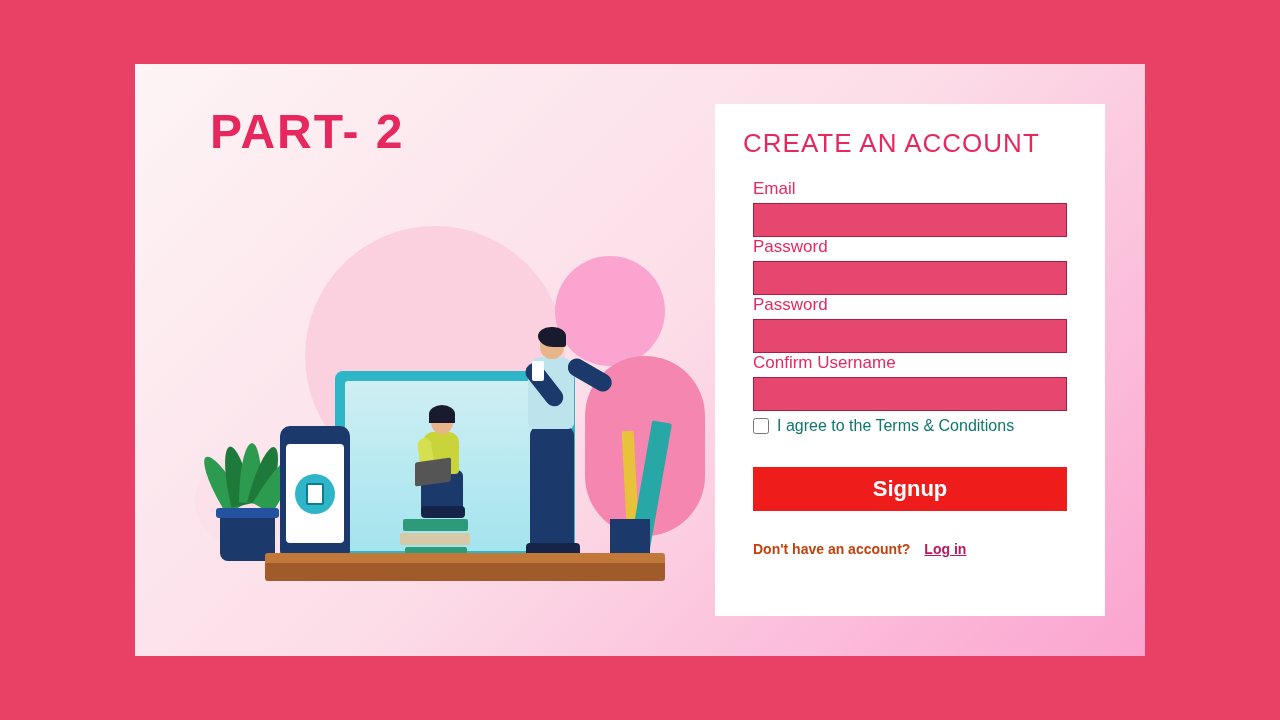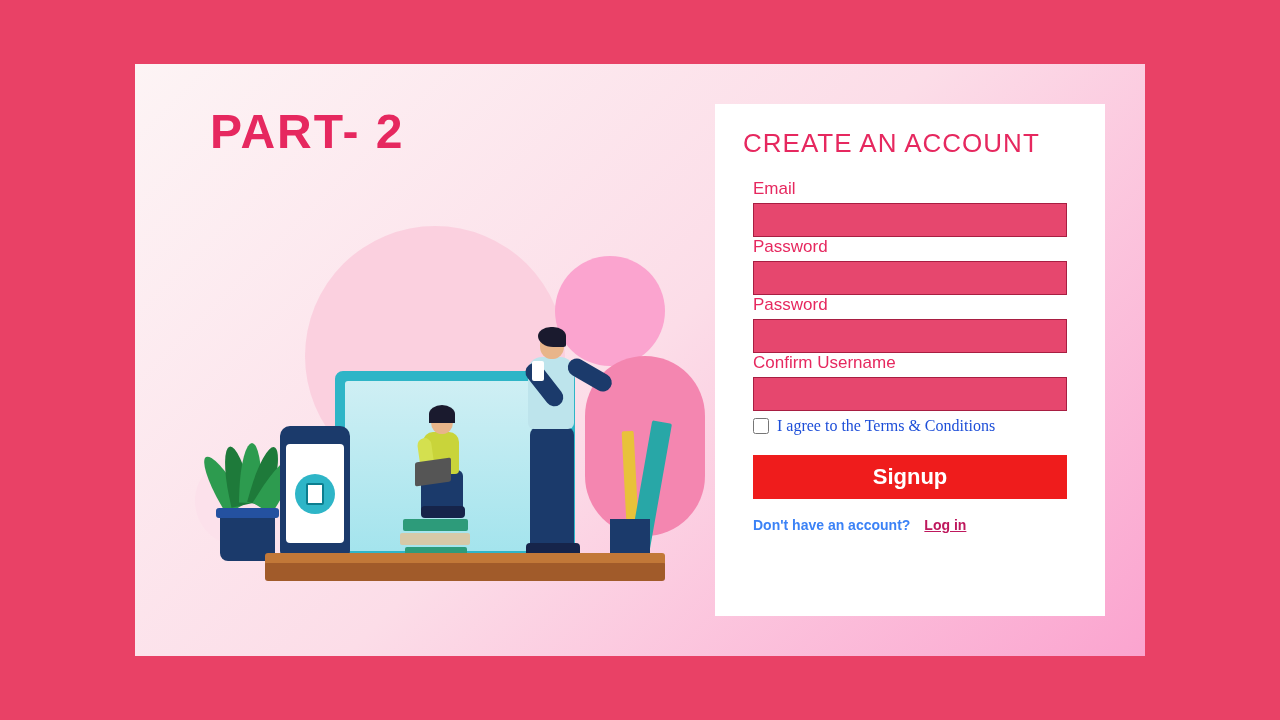--- a/index.html
+++ b/index.html
@@ -364,44 +364,43 @@
       display: flex;
       align-items: center;
       gap: 8px;
       margin: 6px 0 20px;
       padding: 0 10px;
     }
     .terms input[type="checkbox"] {
       width: 16px; height: 16px;
     }
     .terms-label {
-      color: #1d4ed8;
+      color: #0f766e;
       font-size: 16px;
-      font-family: Liberation Serif, serif;
     }
     .signup-btn {
-      margin: 0 10px;
+      margin: 12px 10px;
       height: 44px;
       background: #ef1c1c;
       color: #fff;
       border: none;
       font-size: 22px;
       font-weight: bold;
       cursor: pointer;
     }
     .footer {
       margin-top: 18px;
       padding: 0 10px;
       font-size: 14px;
       display: flex;
       gap: 14px;
       align-items: baseline;
     }
     .footer-text {
-      color: #3b82f6;
+      color: #c2410c;
       font-weight: bold;
     }
     .footer-link {
       color: #be185d;
       font-weight: bold;
       text-decoration: underline;
       cursor: pointer;
     }
   </style>
 </head>

